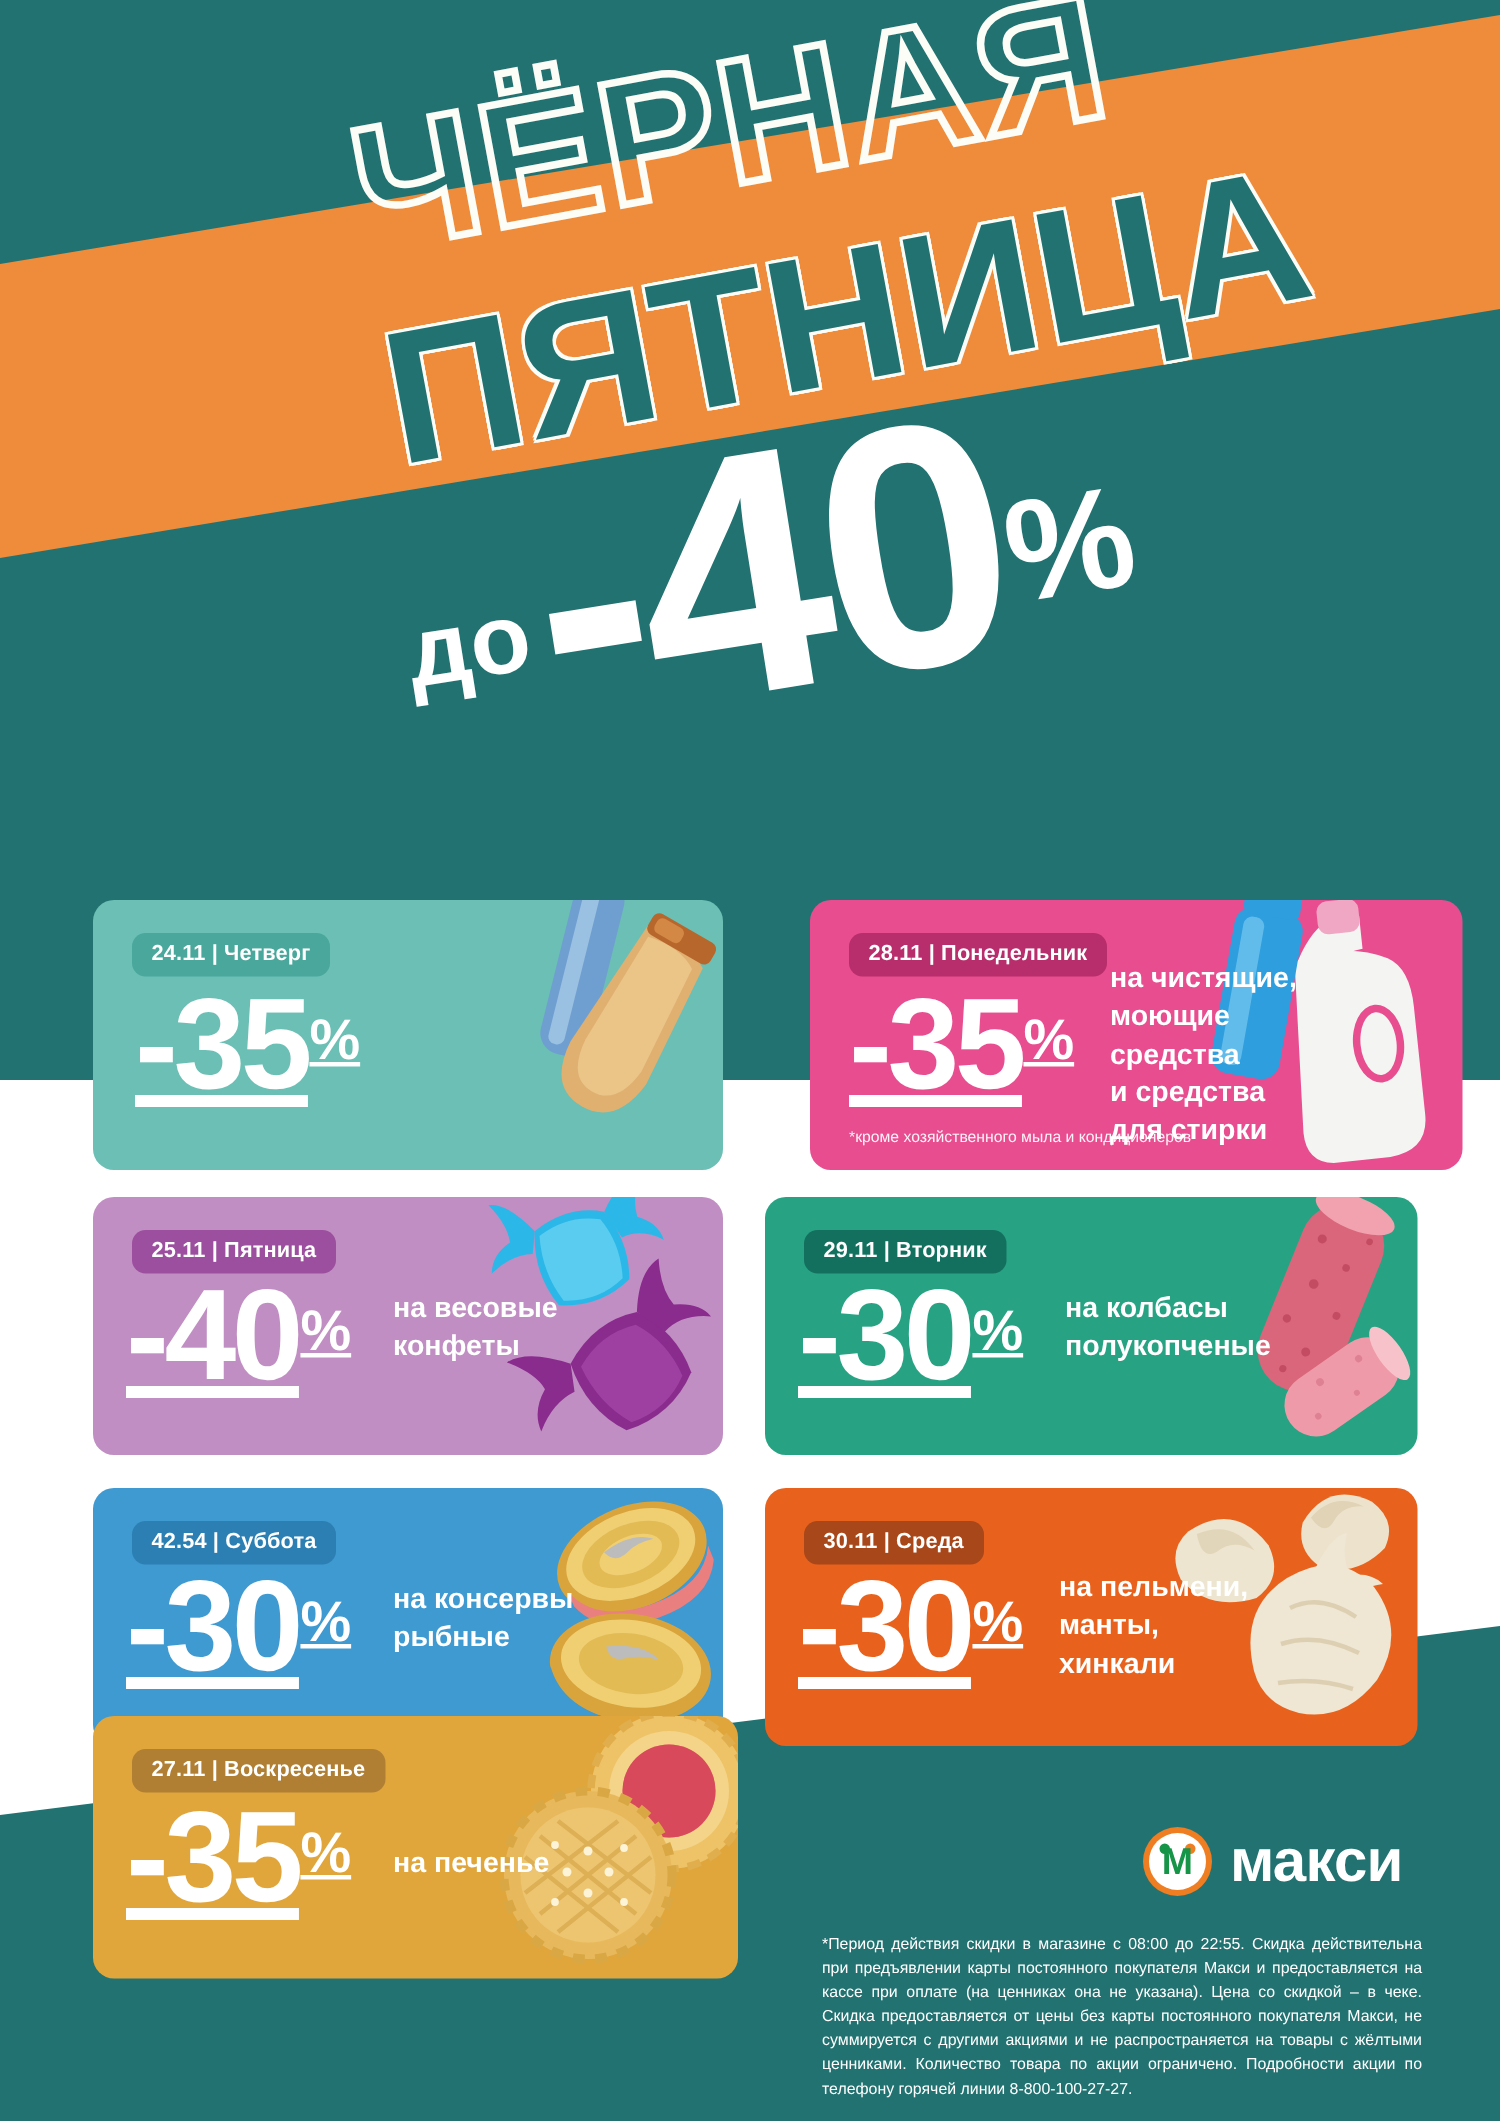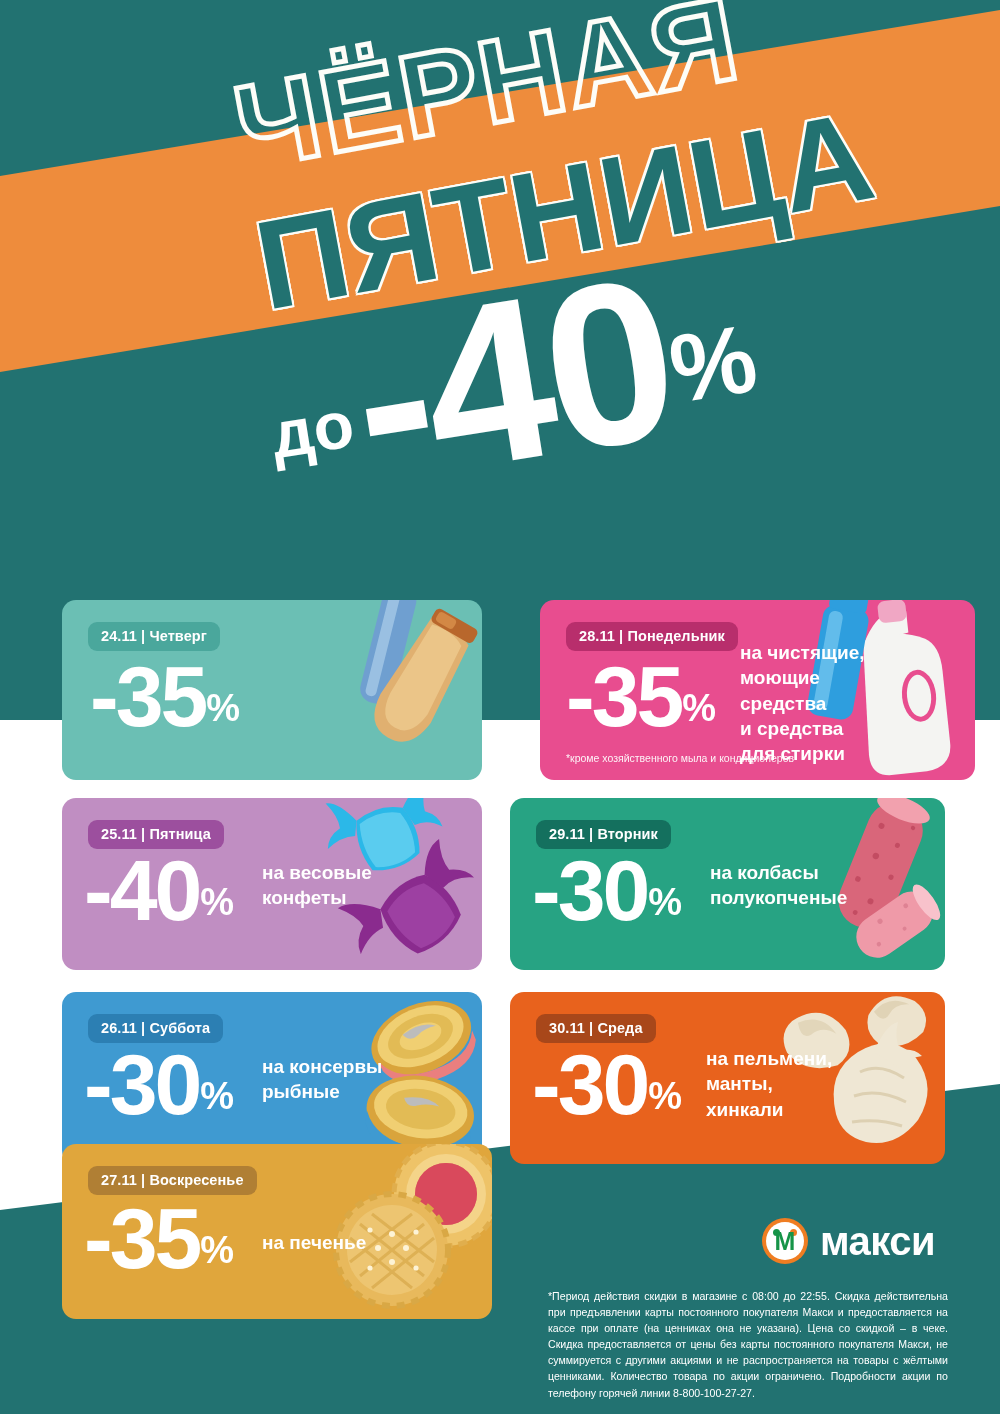--- a/index.html
+++ b/index.html
@@ -86,22 +86,22 @@
     box-sizing:border-box;
   }
   .badge{
     position:absolute;left:26px;top:22px;
     border-radius:9px;
     padding:6px 13px 7px 13px;
     color:#ffffff;font-size:14.5px;font-weight:bold;
     letter-spacing:.1px;white-space:nowrap;
   }
   .pct-block{
-    position:absolute;display:flex;align-items:flex-end;
-    color:#ffffff;white-space:nowrap;
+    position:absolute;display:flex;align-items:center;
+    color:#ffffff;white-space:nowrap;text-decoration:underline;
   }
   .pct-num{font-size:86px;font-weight:bold;line-height:0.8;letter-spacing:-3px;}
   .pct-sign{font-size:38px;font-weight:bold;line-height:1;margin-bottom:4px;margin-left:1px;}
   .desc{
     position:absolute;color:#ffffff;font-weight:bold;
     font-size:19px;line-height:1.33;white-space:pre-line;
   }
   .note{
     position:absolute;color:#ffffff;font-size:10.5px;font-weight:normal;
     opacity:.93;white-space:nowrap;
@@ -300,21 +300,21 @@
           </g>
           <g transform="rotate(8 110 132)">
             <ellipse cx="110" cy="130" rx="54" ry="36" fill="#d9a43c"></ellipse>
             <ellipse cx="110" cy="127" rx="47" ry="29" fill="#f0cf72"></ellipse>
             <ellipse cx="110" cy="127" rx="35" ry="20" fill="#e2bb55"></ellipse>
             <path d="M57 136 q12 28 53 30 q41 2 53 -24 l0 12 q-12 26 -53 24 q-41 -2 -53 -30 z" fill="#3f9ad1"></path>
             <path d="M92 118 q24 -6 36 4 q-12 -2 -22 2 q-10 4 -14 -6 z" fill="#bcbcbc"></path>
           </g>
         </svg>
       </div>
-      <div class="badge" style="background: rgb(44, 127, 179);">26.11 | Суббота</div>
+      <div class="badge" style="background: rgb(44, 127, 179);">42.54 | Суббота</div>
       <div class="pct-block" style="left:22px;top:58px;">
         <span class="pct-num">-30</span>
         <span class="pct-sign">%</span>
       </div>
       <div class="desc" style="left:200px;top:62px;">на консервы
 рыбные</div>
     </div>
 
     <div class="card" id="card5" style="left: 510px; top: 992px; width: 435px; height: 172px; background: rgb(232, 98, 29);">
       <div class="prod" style="left:232px;top:-16px;width:200px;height:195px;">

